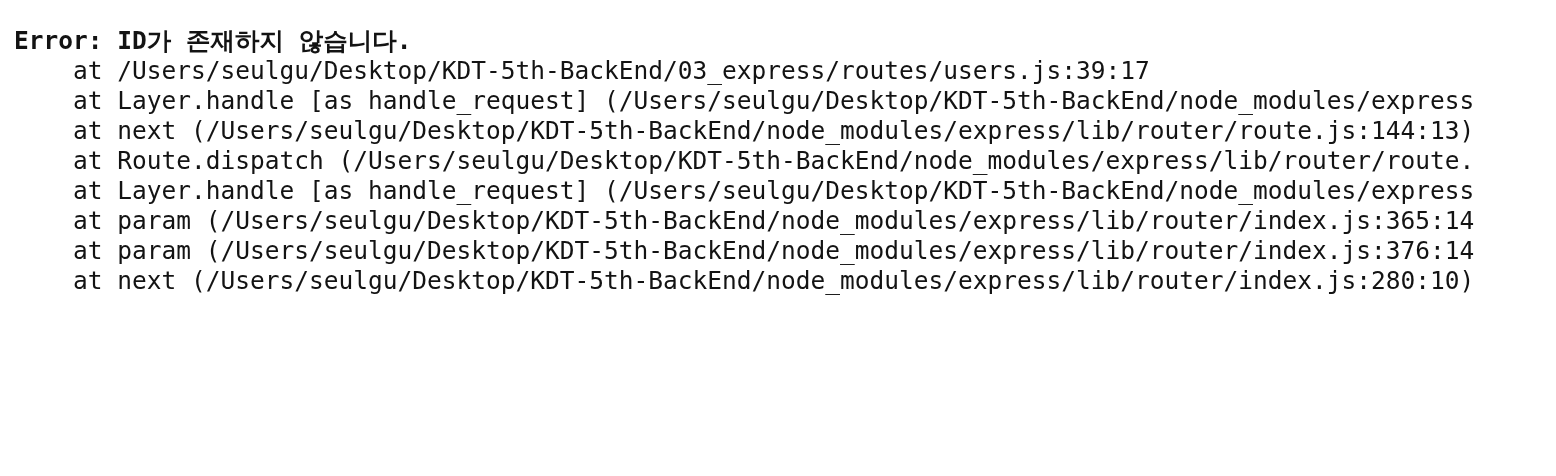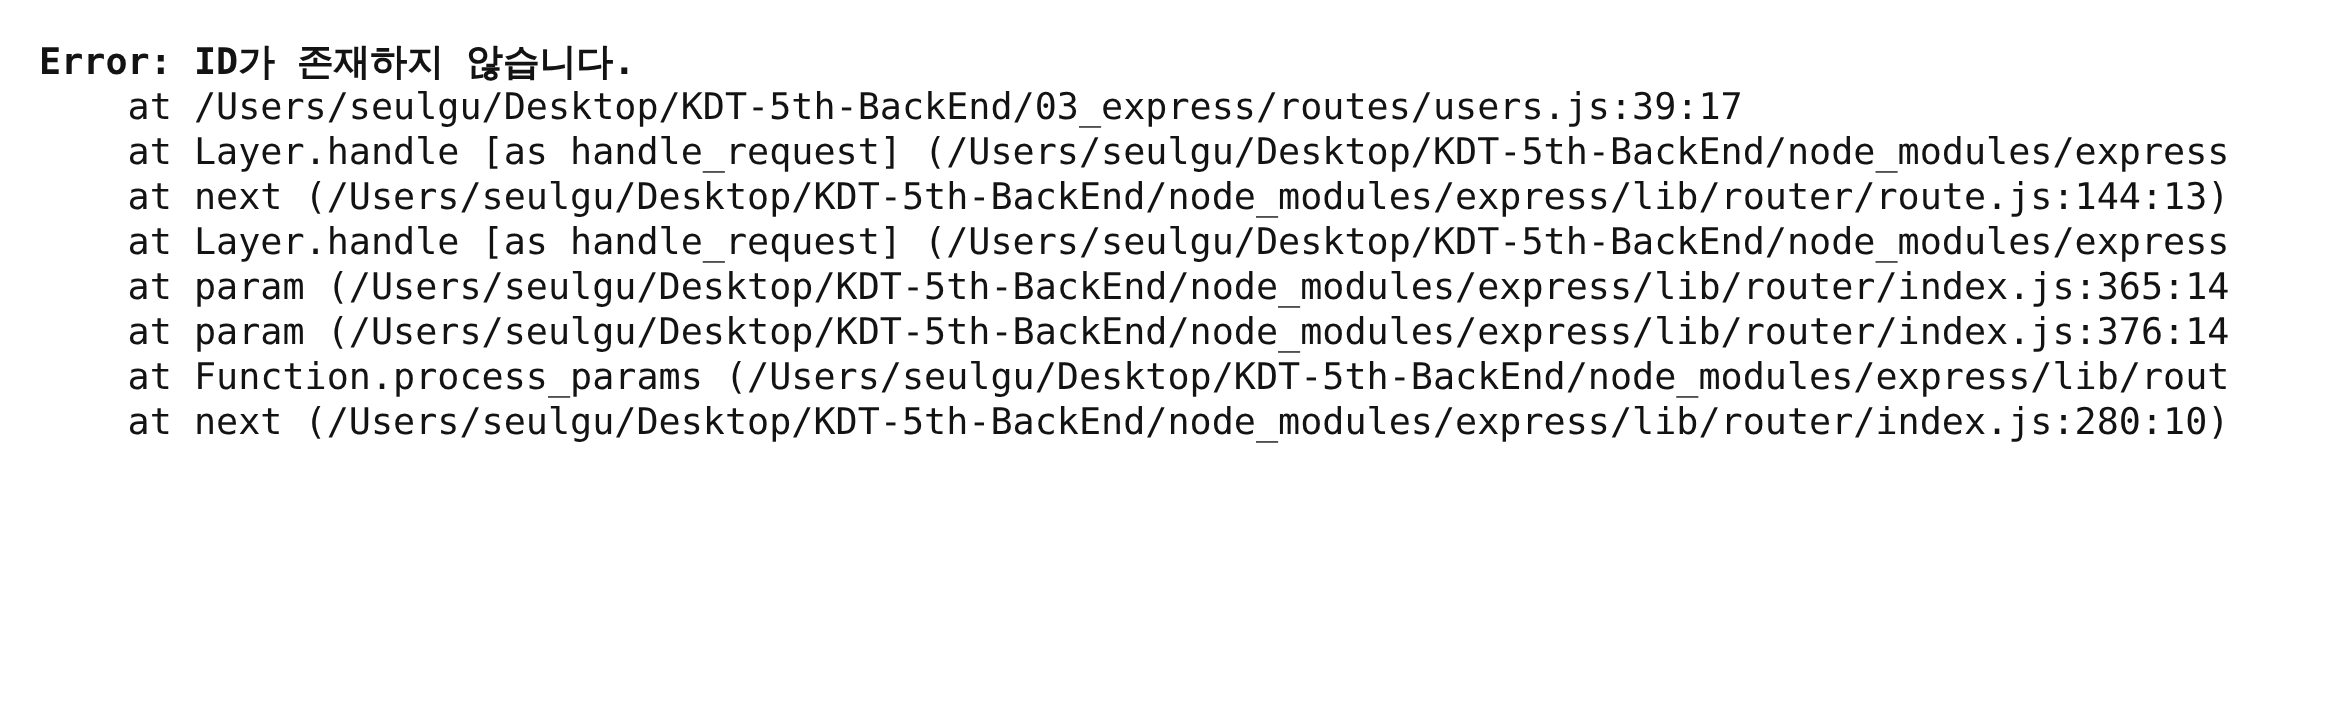--- a/index.html
+++ b/index.html
@@ -24,37 +24,37 @@
     overflow: hidden;
   }
   .trace-line {
     font-family: "DejaVu Sans Mono", "Liberation Mono", monospace;
     font-size: 24.5px;
     line-height: 30px;
     letter-spacing: 0px;
     white-space: pre;
     overflow: hidden;
     text-overflow: clip;
-    padding-left: 26px;
+    padding-left: 14px;
     color: #131313;
     height: 30px;
   }
   .trace-line.error-header {
     font-weight: 700;
   }
   .trace-line.frame {
     font-weight: 400;
   }
 </style>
 </head>
 <body>
 
 <div id="stack-trace-console">
   <div class="trace-line error-header">Error: ID가 존재하지 않습니다.</div>
   <div class="trace-line frame">    at /Users/seulgu/Desktop/KDT-5th-BackEnd/03_express/routes/users.js:39:17</div>
   <div class="trace-line frame">    at Layer.handle [as handle_request] (/Users/seulgu/Desktop/KDT-5th-BackEnd/node_modules/express</div>
   <div class="trace-line frame">    at next (/Users/seulgu/Desktop/KDT-5th-BackEnd/node_modules/express/lib/router/route.js:144:13)</div>
+  <div class="trace-line frame">    at Route.dispatch (/Users/seulgu/Desktop/KDT-5th-BackEnd/node_modules/express/lib/router/route.</div>
   <div class="trace-line frame">    at Layer.handle [as handle_request] (/Users/seulgu/Desktop/KDT-5th-BackEnd/node_modules/express</div>
   <div class="trace-line frame">    at param (/Users/seulgu/Desktop/KDT-5th-BackEnd/node_modules/express/lib/router/index.js:365:14</div>
   <div class="trace-line frame">    at param (/Users/seulgu/Desktop/KDT-5th-BackEnd/node_modules/express/lib/router/index.js:376:14</div>
-  <div class="trace-line frame">    at Function.process_params (/Users/seulgu/Desktop/KDT-5th-BackEnd/node_modules/express/lib/rout</div>
   <div class="trace-line frame">    at next (/Users/seulgu/Desktop/KDT-5th-BackEnd/node_modules/express/lib/router/index.js:280:10)</div>
 </div>
 
 </body></html>

